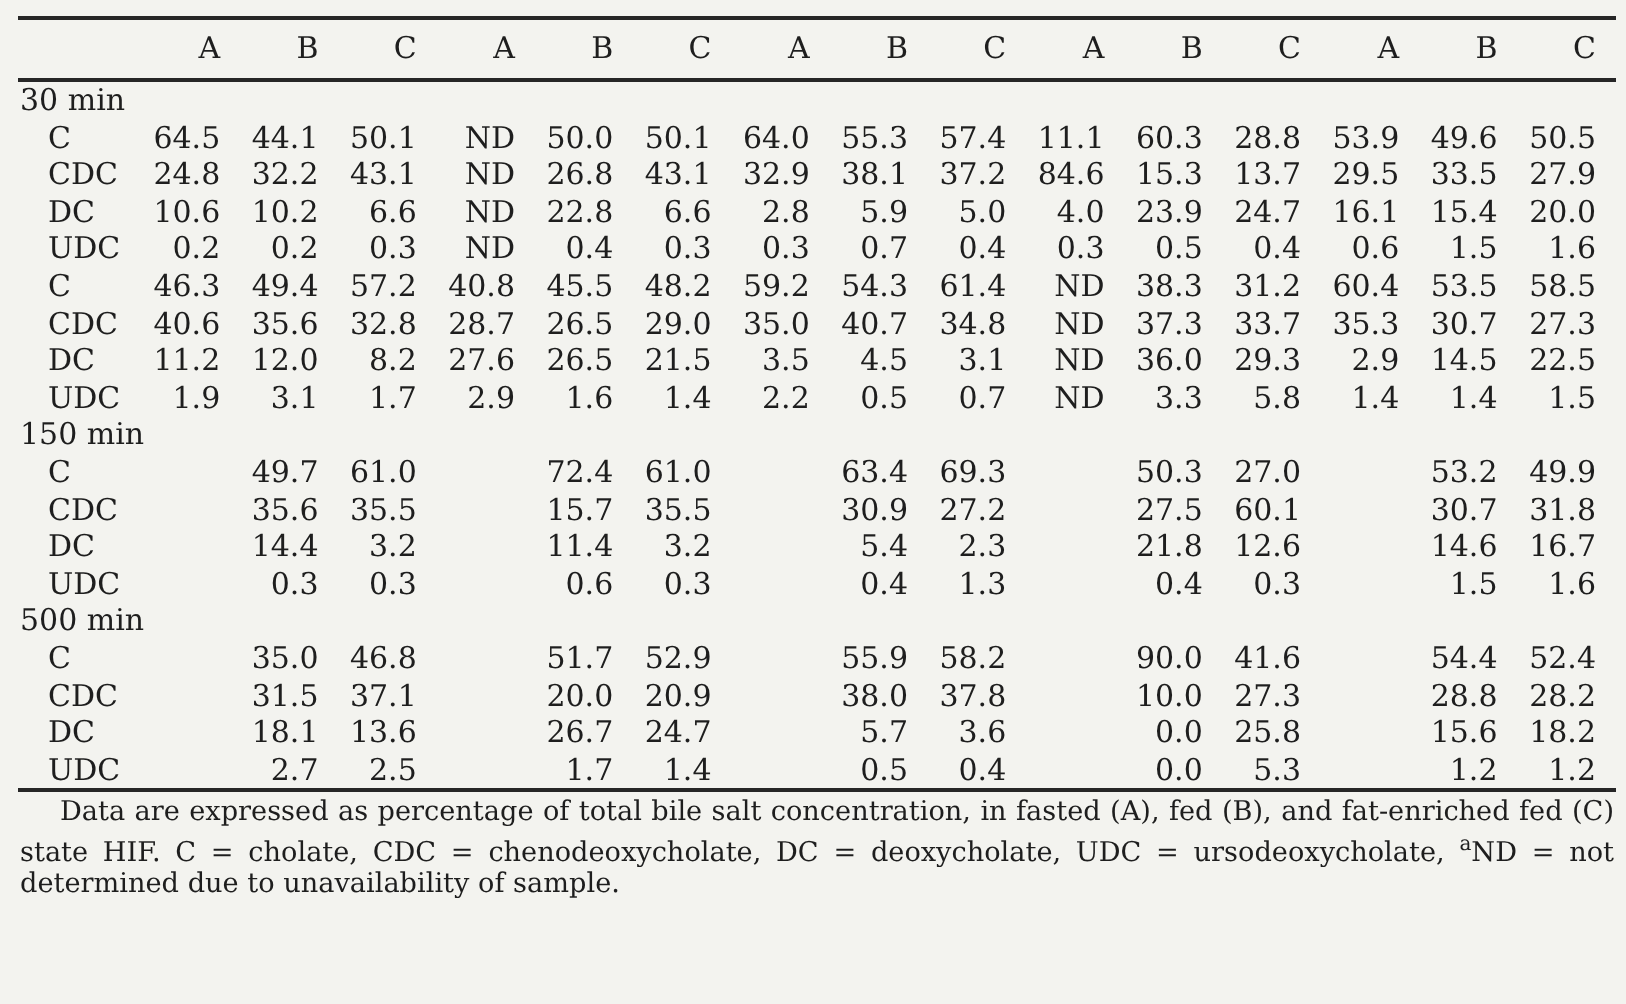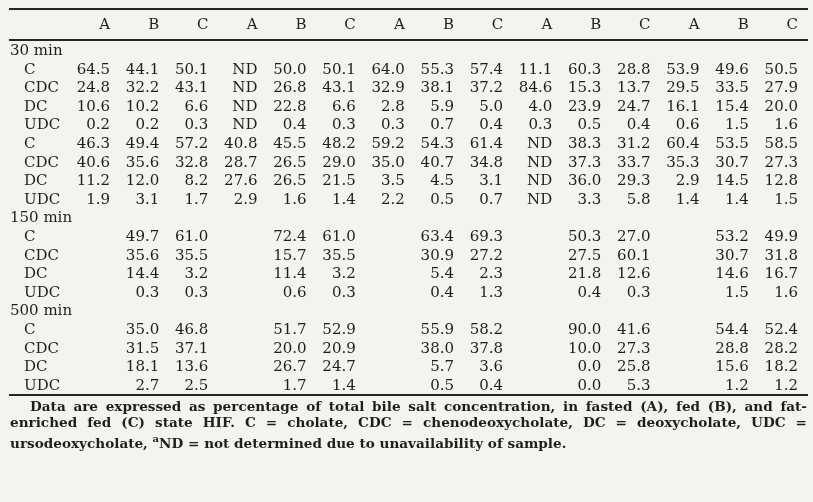--- a/index.html
+++ b/index.html
@@ -46,21 +46,20 @@
   }
   td.section-label { text-align: left; padding-left: 1px; margin-left: 29px; }
   td.row-label { text-align: left; padding-left: 15px; }
   td.num { text-align: right; padding-right: 10px; }
   p.footnote {
     margin: 3px 1px 0 1px;
     font-size: 13.6px;
     line-height: 15.8px;
     text-align: justify;
     text-indent: 20px;
-    font-weight: bold;
   }
   p.footnote sup { font-size: 10px; }
 </style>
 </head>
 <body>
 
 <div class="page">
 
   <table class="data-table">
     <colgroup>
@@ -224,21 +223,21 @@
           <td class="num">26.5</td>
           <td class="num">21.5</td>
           <td class="num">3.5</td>
           <td class="num">4.5</td>
           <td class="num">3.1</td>
           <td class="num">ND</td>
           <td class="num">36.0</td>
           <td class="num">29.3</td>
           <td class="num">2.9</td>
           <td class="num">14.5</td>
-          <td class="num">12.8</td>
+          <td class="num">22.5</td>
         </tr>
         <tr>
           <td class="row-label">UDC</td>
           <td class="num">1.9</td>
           <td class="num">3.1</td>
           <td class="num">1.7</td>
           <td class="num">2.9</td>
           <td class="num">1.6</td>
           <td class="num">1.4</td>
           <td class="num">2.2</td>

